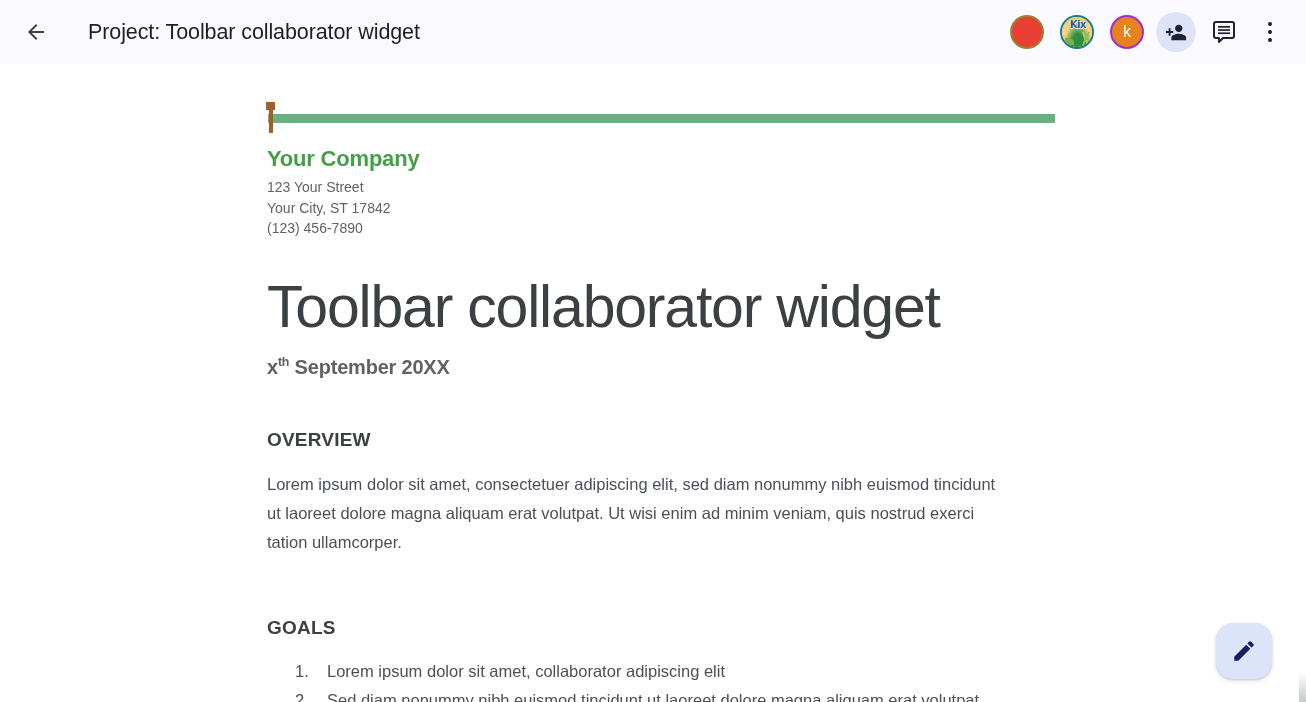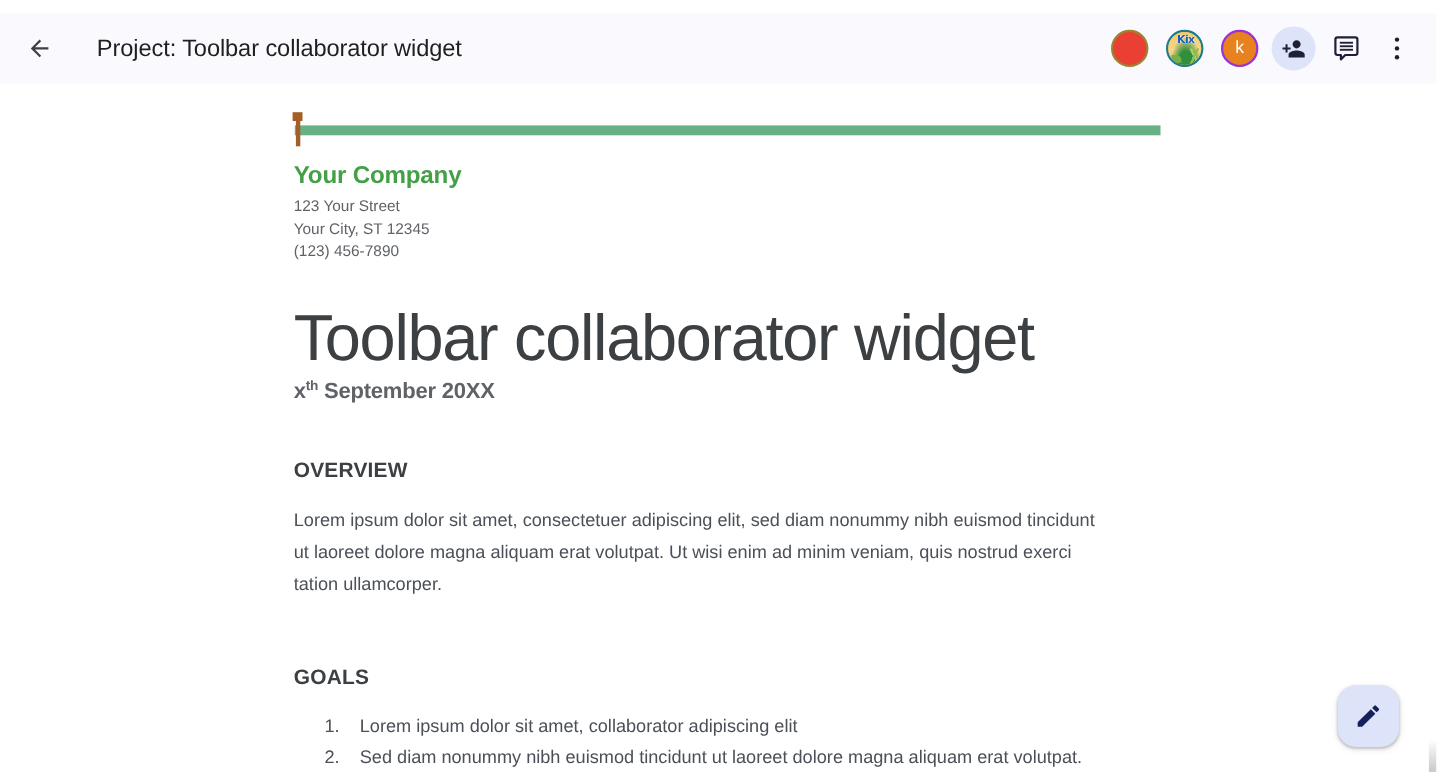--- a/index.html
+++ b/index.html
@@ -17,21 +17,21 @@
     position: relative;
     width: 1306px;
     height: 702px;
     background: #ffffff;
     overflow: hidden;
   }
 
   
   .appbar {
     position: absolute;
-    top: 12px; left: 0;
+    top: 0; left: 0;
     width: 1306px;
     height: 64px;
     background: #faf9fd;
     display: flex;
     align-items: center;
     padding: 0 14px 0 12px;
     z-index: 20;
   }
 
   .back-btn {
@@ -228,21 +228,21 @@
     margin-top: 37px;
     font-size: 59px;
     font-weight: 400;
     color: #3c4043;
     letter-spacing: -1.2px;
     line-height: 1.08;
     white-space: nowrap;
   }
 
   .doc-date {
-    margin-top: 5px;
+    margin-top: 16px;
     font-size: 20px;
     font-weight: 700;
     color: #5f6368;
     letter-spacing: -0.2px;
   }
   .doc-date sup {
     font-size: 0.62em;
     vertical-align: super;
     line-height: 0;
   }
@@ -392,21 +392,21 @@
             <span class="caret-flag"></span>
             <span class="caret-stem"></span>
           </div>
           <div class="header-rule"></div>
         </div>
 
         <div class="company-name">Your Company</div>
 
         <div class="company-addr">
           <div>123 Your Street</div>
-          <div>Your City, ST 12345</div>
+          <div>Your City, ST 17842</div>
           <div>(123) 456-7890</div>
         </div>
 
         <div class="doc-title">Toolbar collaborator widget</div>
 
         <div class="doc-date"><span>x</span><sup>th</sup><span> September 20XX</span></div>
 
         <div class="section-heading overview">OVERVIEW</div>
         <div class="section-para">Lorem ipsum dolor sit amet, consectetuer adipiscing elit, sed diam nonummy nibh euismod tincidunt ut laoreet dolore magna aliquam erat volutpat. Ut wisi enim ad minim veniam, quis nostrud exerci tation ullamcorper.</div>
 

